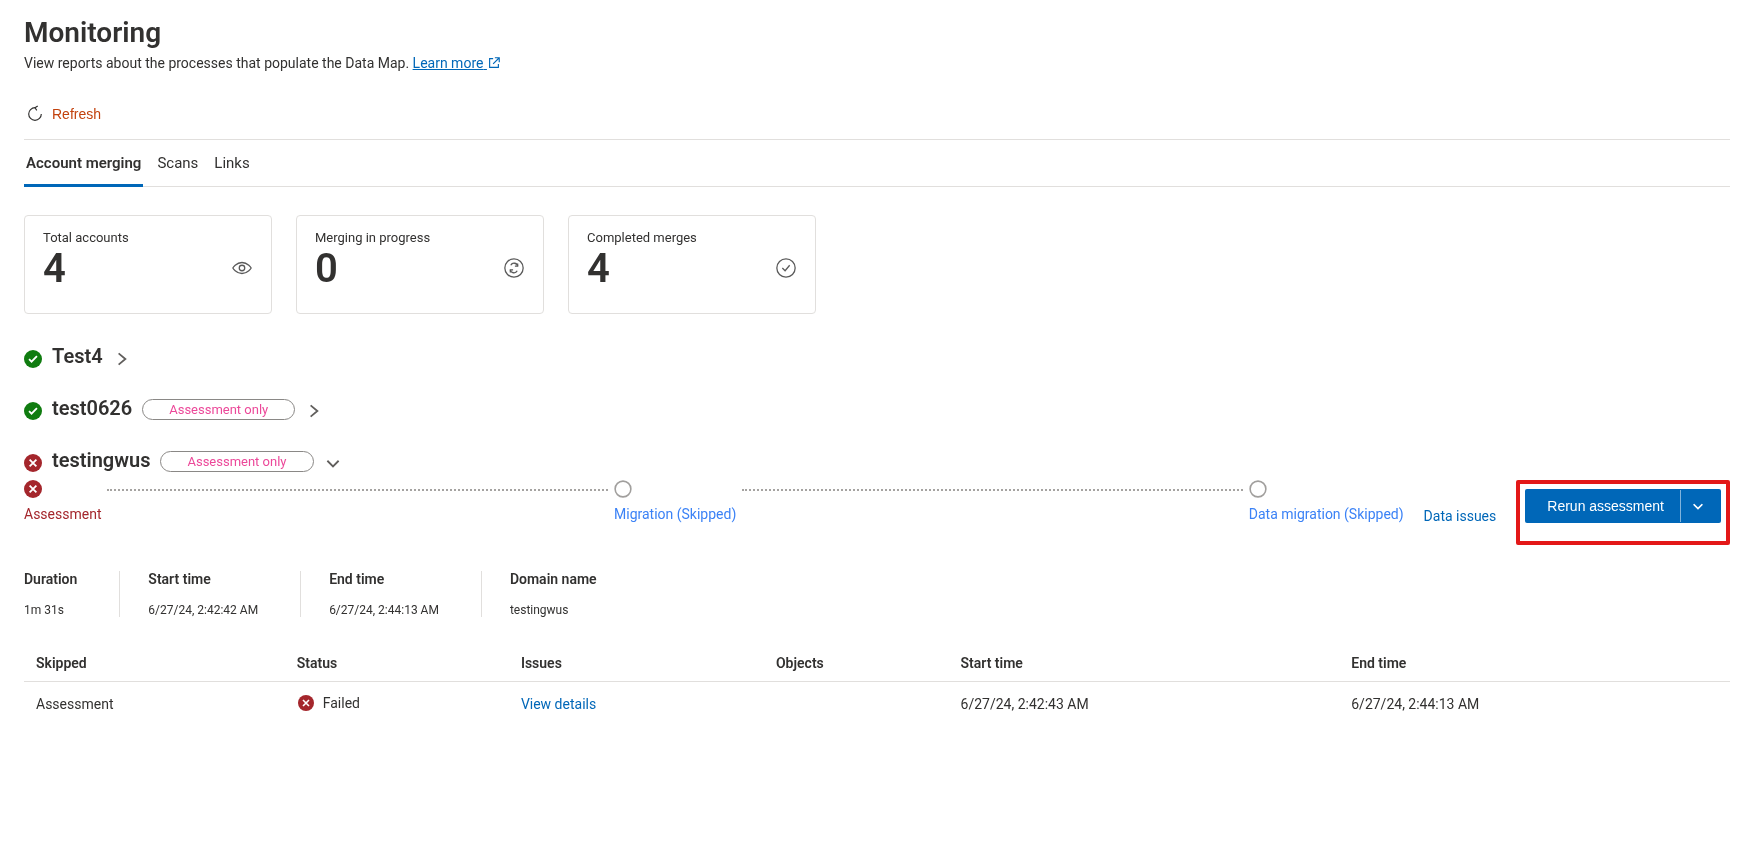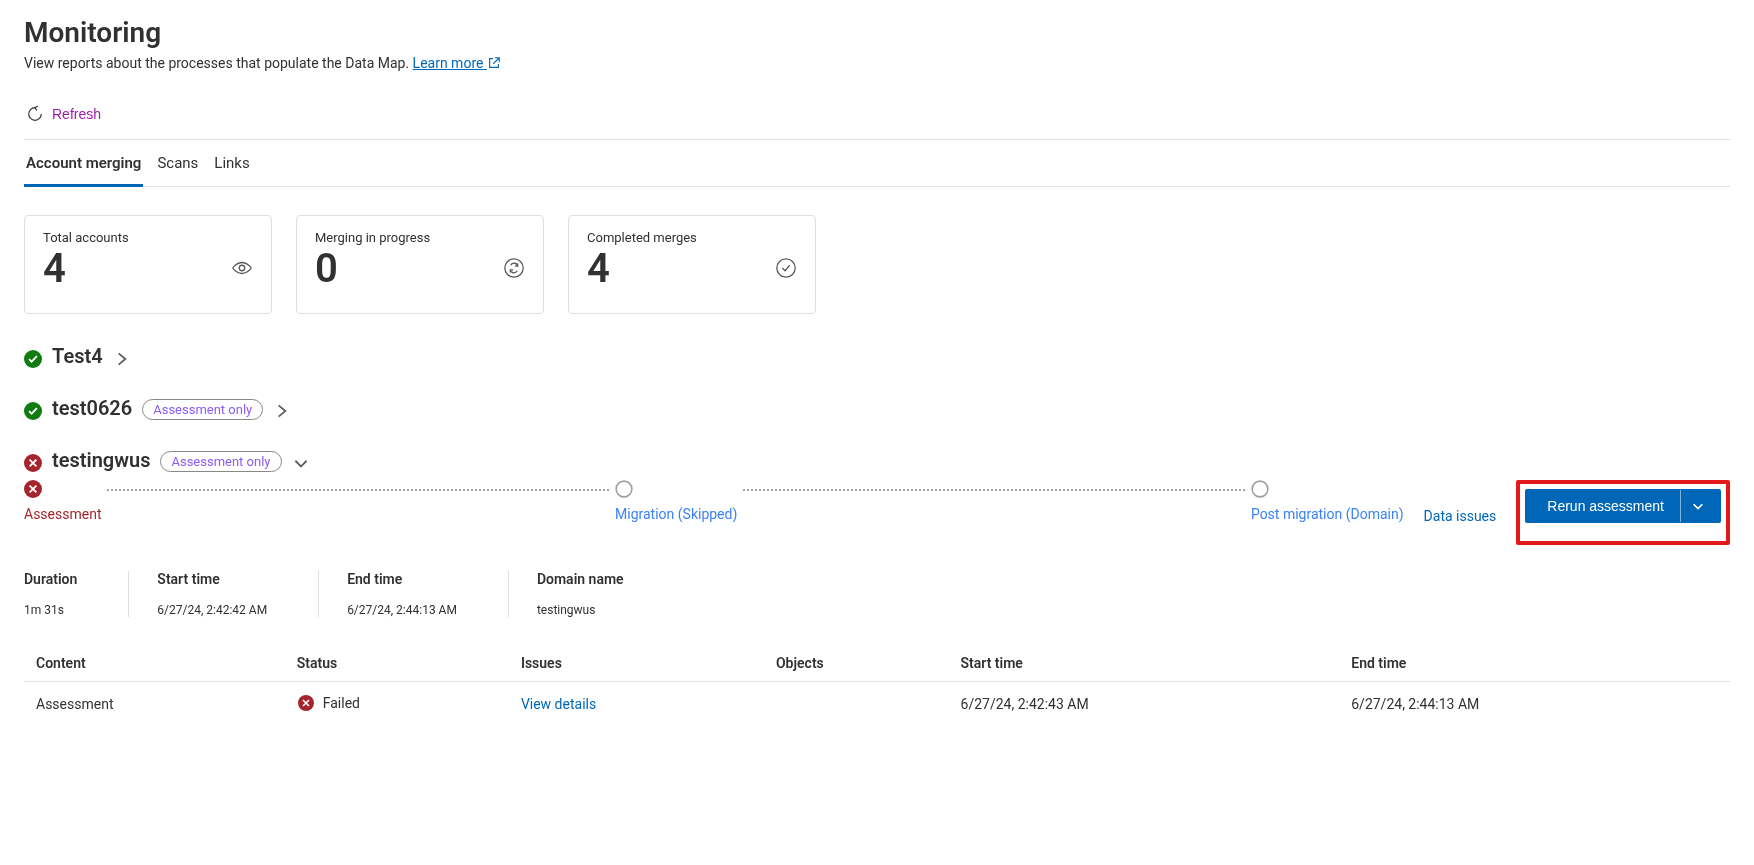--- a/index.html
+++ b/index.html
@@ -30,21 +30,21 @@
     padding: 8px 0 12px 0;
   }
   .tool-btn {
     display: inline-flex;
     align-items: center;
     gap: 8px;
     padding: 4px 8px 4px 2px;
     background: none;
     border: none;
     font-size: 14px;
-    color: #a21caf;
+    color: #c2410c;
     cursor: pointer;
   }
   .tool-btn svg { width: 18px; height: 18px; }
   hr.sep {
     border: none;
     border-top: 1px solid #e1dfdd;
     margin: 0;
   }
   .tabs {
     display: flex;
@@ -101,23 +101,23 @@
     width: 18px; height: 18px; display: inline-flex; align-items: center; justify-content: center;
   }
   .status-icon.success svg { fill: #107c10; }
   .status-icon.error svg { fill: #a4262c; }
   .acct-name {
     font-size: 20px;
     font-weight: 600;
   }
   .pill {
     border: 1px solid #8a8886;
-    color: #8b5cf6;
+    color: #ec4899;
     border-radius: 12px;
-    padding: 2px 10px;
+    padding: 2px 26px;
     font-size: 13px;
   }
   .chev {
     width: 18px; height: 18px; cursor: pointer;
   }
   .chev svg { width: 100%; height: 100%; stroke: #605e5c; stroke-width: 1.6; fill: none; }
   .progress-wrap {
     display: flex;
     align-items: flex-start;
     gap: 20px;
@@ -184,21 +184,21 @@
   }
   .rerun-btn span.caret {
     width: 34px;
     display: flex;
     align-items: center;
     justify-content: center;
   }
   .rerun-btn span.caret svg { width: 14px; height: 14px; stroke: #fff; stroke-width: 2; fill: none; }
   .metagrid {
     display: flex;
-    gap: 9px;
+    gap: 0;
     margin: 26px 0 0 0;
   }
   .metacol {
     padding: 0 18px 0 0;
     margin-right: 24px;
   }
   .metacol + .metacol {
     border-left: 1px solid #e1dfdd;
     padding-left: 28px;
   }
@@ -370,21 +370,21 @@
       </span>
       <span class="label">Migration (Skipped)</span>
     </div>
     <div class="connector"></div>
     <div class="step">
       <span class="node">
         <svg viewBox="0 0 16 16">
             <circle cx="8" cy="8" r="7" fill="none" stroke="#a19f9d" stroke-width="1.4"></circle>
           </svg>
       </span>
-      <span class="label">Post migration (Domain)</span>
+      <span class="label">Data migration (Skipped)</span>
     </div>
   </div>
   <a class="view-issues">Data issues</a>
   <div class="rerun-wrap">
     <button class="rerun-btn">
       <span class="main">Rerun assessment</span>
       <span class="caret">
         <svg viewBox="0 0 16 16">
             <path d="M3 6l5 5 5-5"></path>
           </svg>
@@ -408,21 +408,21 @@
   </div>
   <div class="metacol">
     <div class="metalabel">Domain name</div>
     <div class="metaval">testingwus</div>
   </div>
 </div>
 
 <table class="details">
   <thead>
     <tr>
-      <th>Content</th>
+      <th>Skipped</th>
       <th>Status</th>
       <th>Issues</th>
       <th>Objects</th>
       <th>Start time</th>
       <th>End time</th>
     </tr>
   </thead>
   <tbody>
     <tr>
       <td>Assessment</td>

